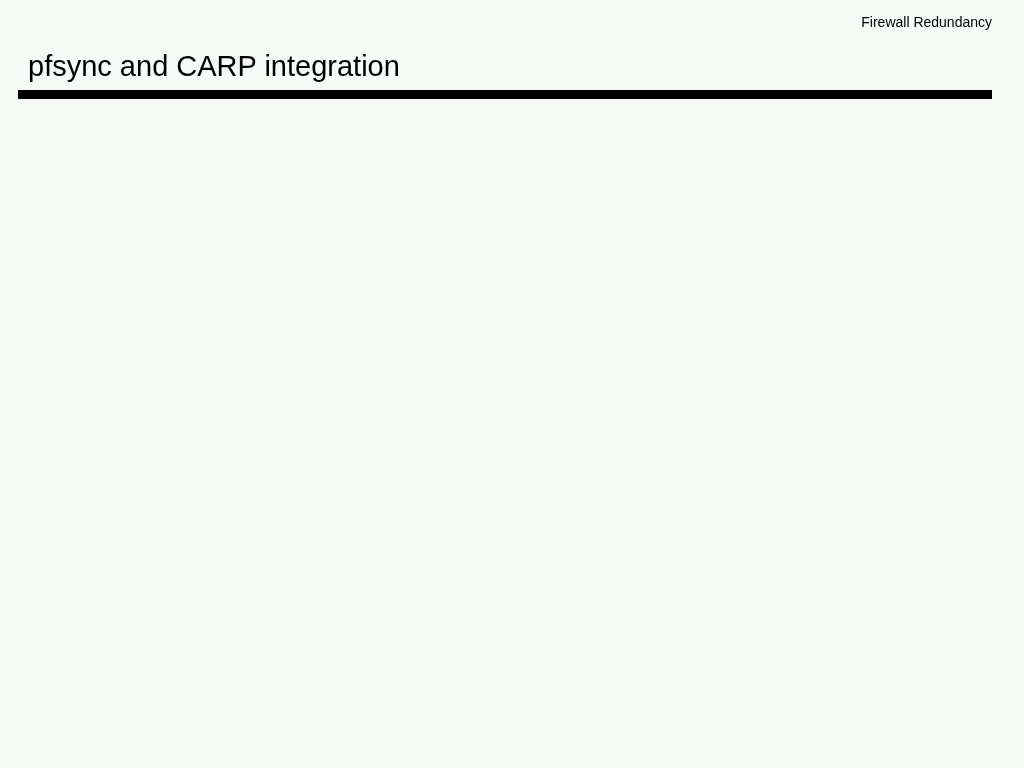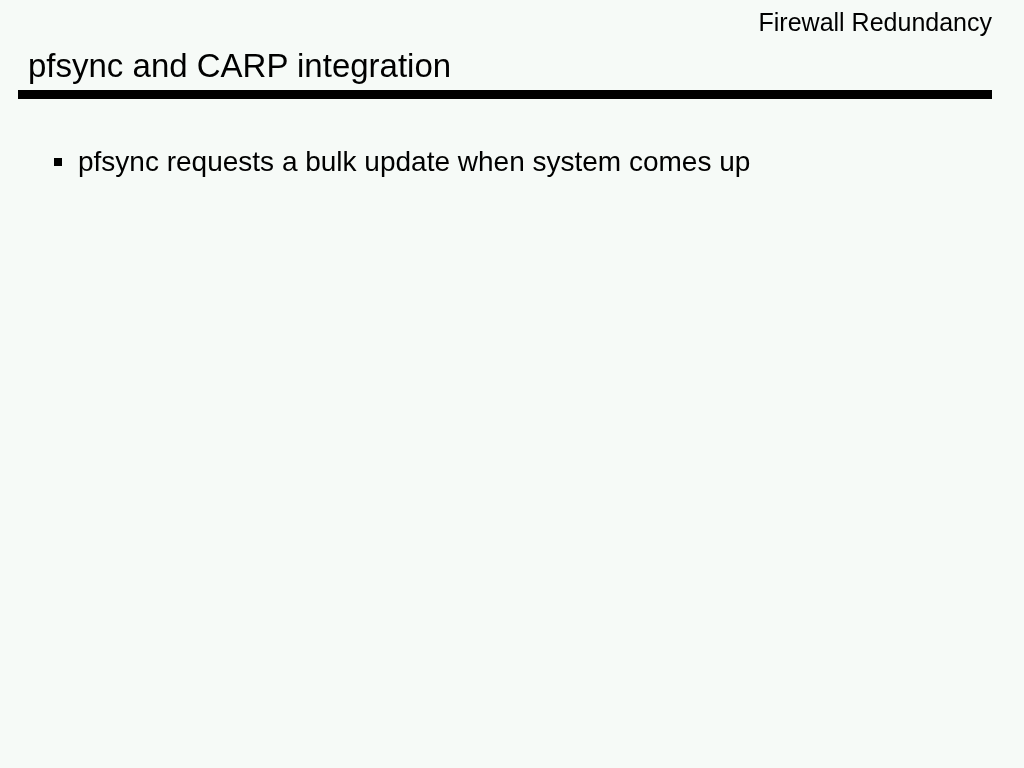--- a/index.html
+++ b/index.html
@@ -20,34 +20,34 @@
     height: 768px;
     background: #f6faf7;
     box-sizing: border-box;
   }
 
   
   .running-header {
     position: absolute;
     top: 11px;
     right: 32px;
-    font-size: 25px;
+    font-size: 14px;
     line-height: 22px;
     color: #000000;
     white-space: nowrap;
     text-align: right;
     letter-spacing: 0px;
   }
 
   
   .slide-title {
     position: absolute;
     left: 28px;
     top: 46px;
-    font-size: 33px;
+    font-size: 29px;
     line-height: 40px;
     color: #000000;
     white-space: nowrap;
     font-weight: normal;
     margin: 0;
     letter-spacing: 0px;
   }
 
   
   .title-rule {
@@ -96,19 +96,15 @@
 
 <div class="slide">
 
   <div class="running-header">Firewall Redundancy</div>
 
   <h1 class="slide-title">pfsync and CARP integration</h1>
 
   <div class="title-rule"></div>
 
   <ul class="bullet-list">
-    <li class="bullet-item">
-      <span class="bullet-marker"></span>
-      <span class="bullet-text">pfsync requests a bulk update when system comes up</span>
-    </li>
   </ul>
 
 </div>
 
 </body></html>

